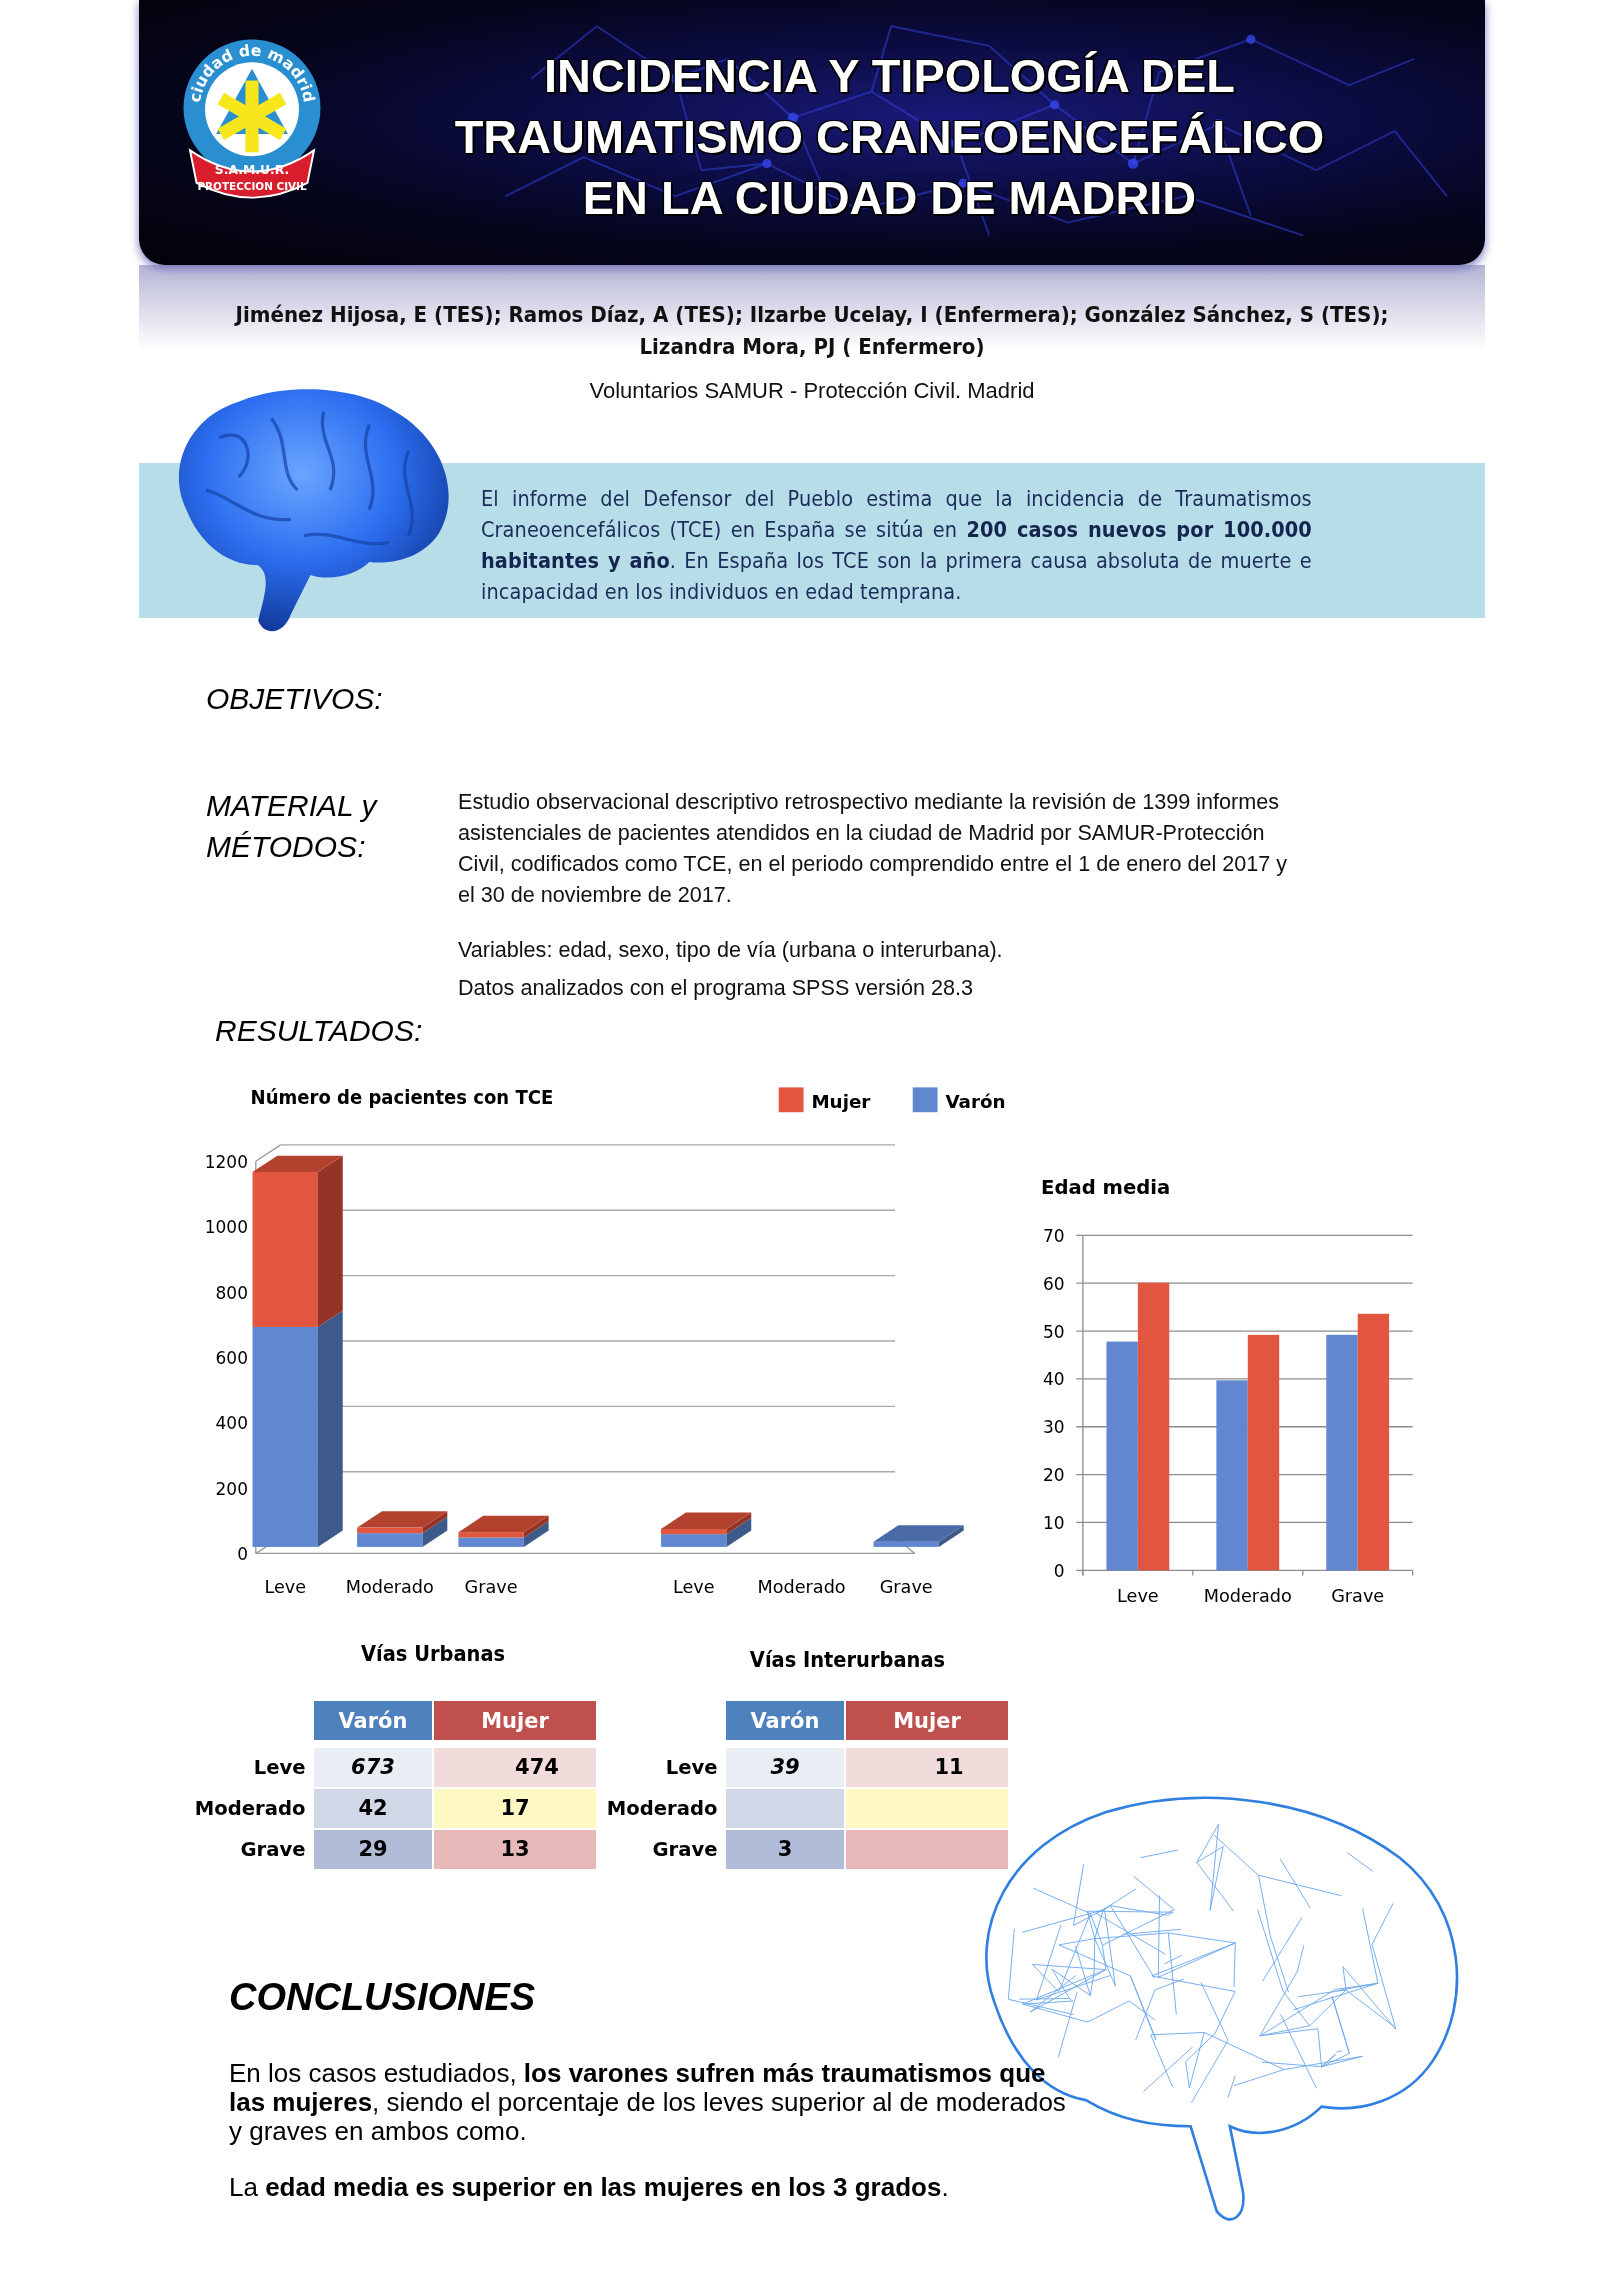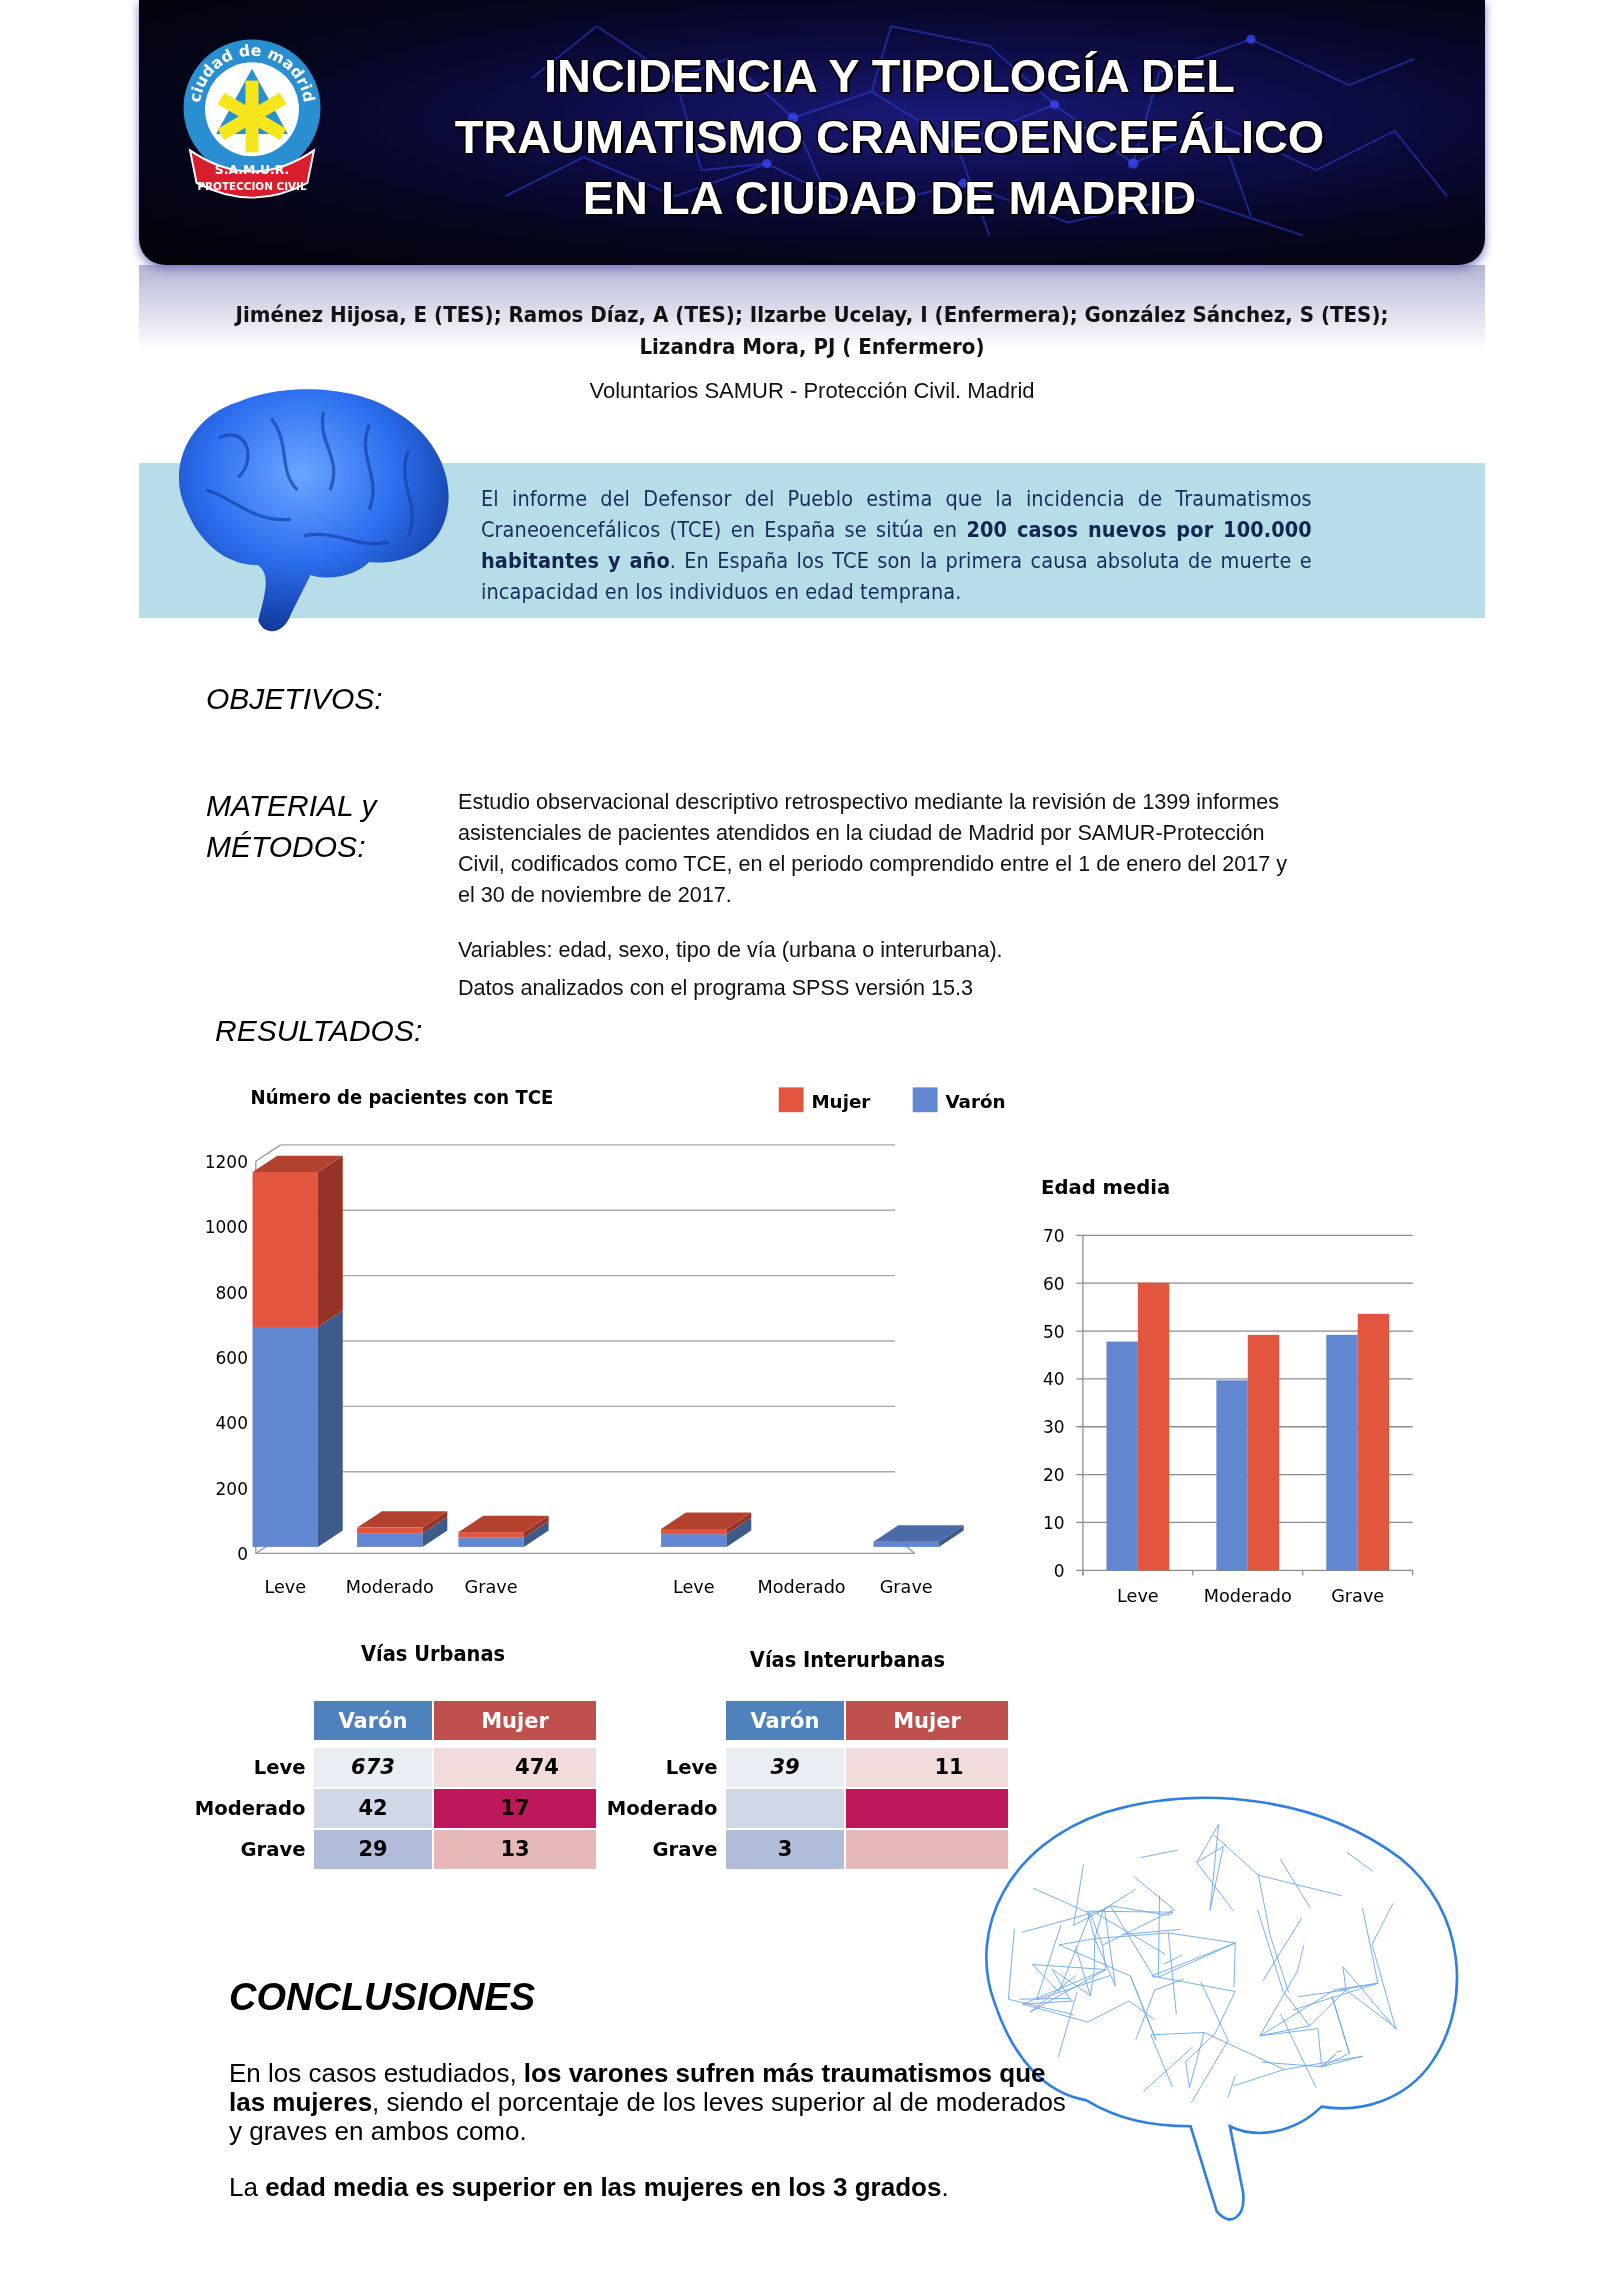--- a/index.html
+++ b/index.html
@@ -31,21 +31,21 @@
   #chart1 { left:190px; top:1073px; width:831px; height:536px; }
   #chart2 { left:1007px; top:1158px; width:458px; height:576px; }
   
   .tbl-title { font-weight:bold; font-size:21.6px; font-family:"DejaVu Sans", sans-serif; transform:scaleX(0.9); }
   .tbl { border-collapse:separate; border-spacing:2px; font-family:"DejaVu Sans", sans-serif; font-weight:bold; }
   .tbl td, .tbl th { width:118px; height:39px; text-align:center; font-size:21px; padding:0; }
   .tbl th.v { background:#4f81bd; color:#fff; font-weight:bold; }
   .tbl th.m { background:#c0504d; color:#fff; font-weight:bold; }
   .tbl td.rl { width:98px; background:transparent; text-align:right; padding-right:6.5px; font-size:19.6px; }
   .tbl tr.r1 td.cv { background:#e9edf4;font-style:italic; } .tbl tr.r1 td.cm { background:#f2dcdb;padding-left:44px; }
-  .tbl tr.r2 td.cv { background:#d0d8e8; } .tbl tr.r2 td.cm { background:#be185d; }
+  .tbl tr.r2 td.cv { background:#d0d8e8; } .tbl tr.r2 td.cm { background:#fef9c3; }
   .tbl tr.r3 td.cv { background:#b1bdd8; } .tbl tr.r3 td.cm { background:#e6b9b8; }
   .spacer-row td { height:3.9px !important; background:transparent !important; }
   
   #concl-title { left:229px; top:1976px; font-style:italic; font-weight:bold; font-size:38px; }
   .concl { left:229px; font-size:26px; line-height:29px; width:850px; }
   #netbrain { left:955px; top:1786px; width:517px; height:445px; }
 </style>
 </head>
 <body>
 
@@ -139,21 +139,21 @@
 <div class="abs sec-label" style="left:206px; top:785px;">
   <div>MATERIAL y</div>
   <div>MÉTODOS:</div>
 </div>
 <div class="abs sec-text" style="left:458px; top:786px; width:1021px;">
   <div>Estudio observacional descriptivo retrospectivo mediante la revisión de 1399 informes</div>
   <div>asistenciales de pacientes atendidos en la ciudad de Madrid por SAMUR-Protección</div>
   <div>Civil, codificados como TCE, en el periodo comprendido entre el 1 de enero del 2017 y</div>
   <div>el 30 de noviembre de 2017.</div>
   <div style="margin-top:24px;">Variables: edad, sexo, tipo de vía (urbana o interurbana).</div>
-  <div style="margin-top:6.5px;">Datos analizados con el programa SPSS versión 15.3</div>
+  <div style="margin-top:6.5px;">Datos analizados con el programa SPSS versión 28.3</div>
 </div>
 
 <div class="abs sec-label" style="left:215px; top:1010px;">RESULTADOS:</div>
 
 <svg id="chart1" class="abs" width="831" height="536" viewBox="0 0 1270 820">
   <text x="100" y="48" font-family="DejaVu Sans, sans-serif" font-weight="bold" font-size="30" transform="scale(0.92 1)">Número de pacientes con TCE</text>
   <rect x="900" y="22" width="38" height="38" fill="#e2553f"></rect>
   <text x="950" y="54" font-family="DejaVu Sans, sans-serif" font-weight="bold" font-size="28">Mujer</text>
   <rect x="1105" y="22" width="38" height="38" fill="#6087d0"></rect>
   <text x="1155" y="54" font-family="DejaVu Sans, sans-serif" font-weight="bold" font-size="28">Varón</text>

